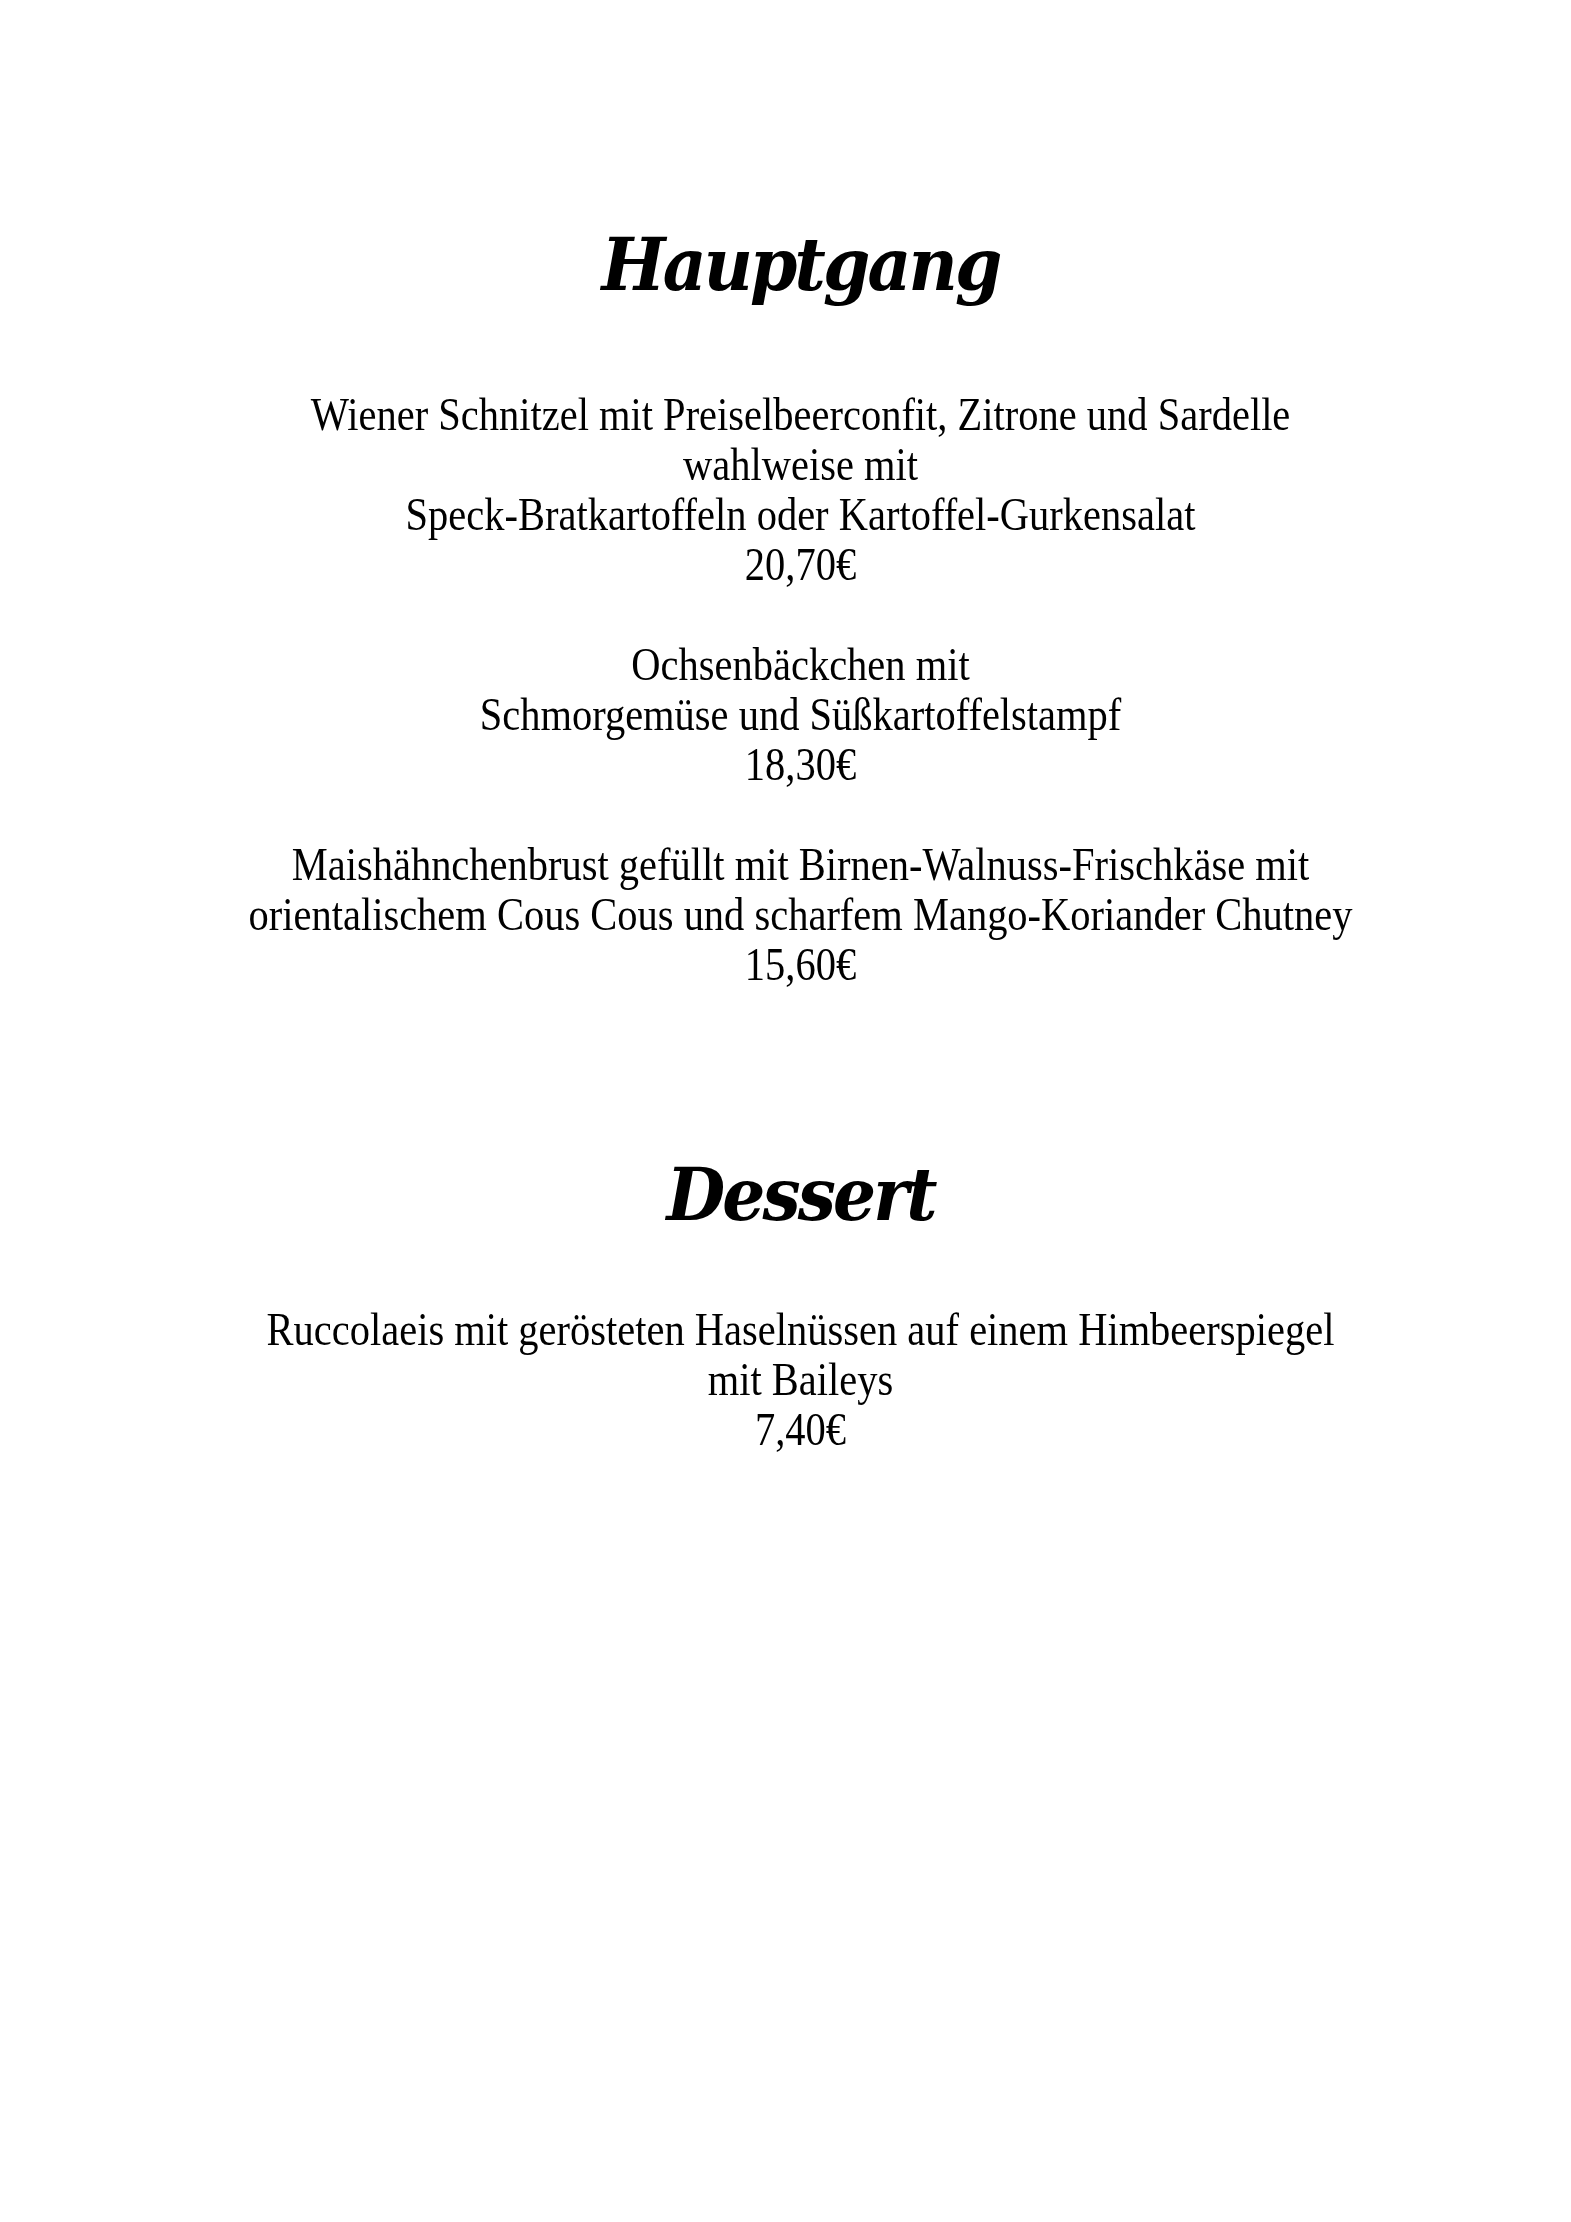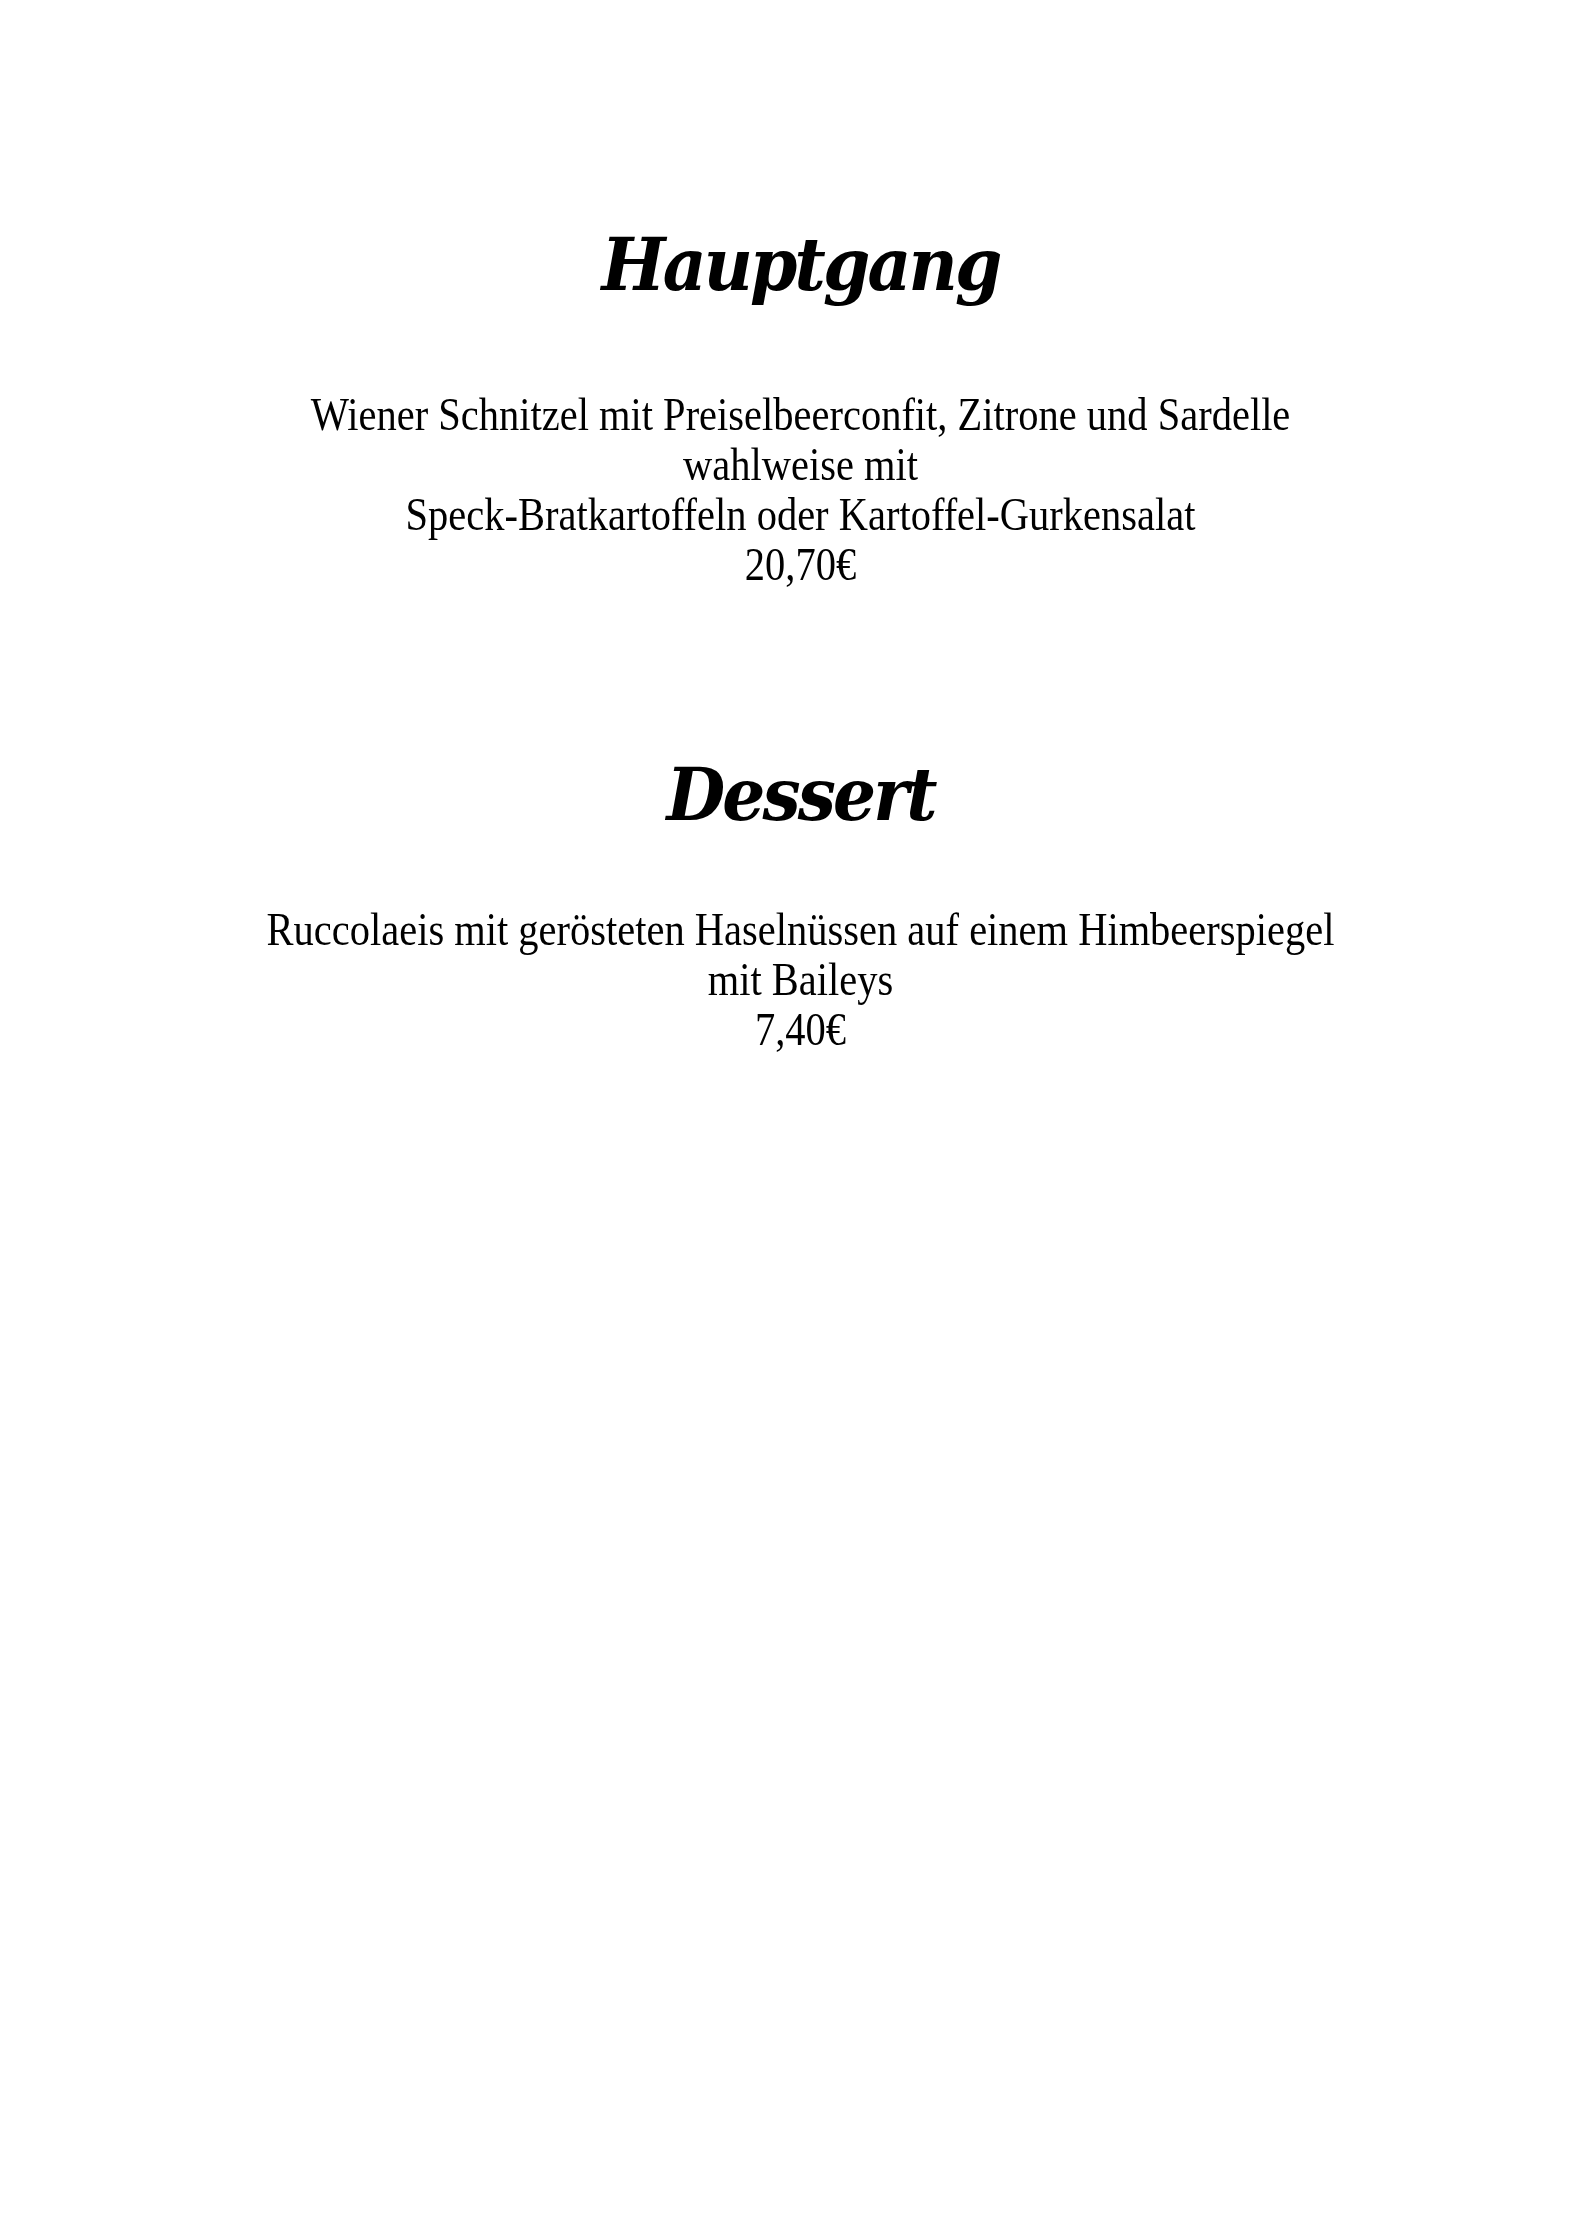--- a/index.html
+++ b/index.html
@@ -55,20 +55,30 @@
 
   <section class="menu-section section-hauptgang">
     <h1 class="section-title">Hauptgang</h1>
     <div class="items">
         <div class="menu-item">
           <div class="item-line">Wiener Schnitzel mit Preiselbeerconfit, Zitrone und Sardelle</div>
           <div class="item-line">wahlweise mit</div>
           <div class="item-line">Speck-Bratkartoffeln oder Kartoffel-Gurkensalat</div>
           <div class="item-line">20,70€</div>
         </div>
+        <div class="menu-item">
+          <div class="item-line">Ochsenbäckchen mit</div>
+          <div class="item-line">Schmorgemüse und Süßkartoffelstampf</div>
+          <div class="item-line">18,30€</div>
+        </div>
+        <div class="menu-item">
+          <div class="item-line">Maishähnchenbrust gefüllt mit Birnen-Walnuss-Frischkäse mit</div>
+          <div class="item-line">orientalischem Cous Cous und scharfem Mango-Koriander Chutney</div>
+          <div class="item-line">15,60€</div>
+        </div>
       </div>
   </section>
 
   <section class="menu-section section-dessert">
     <h1 class="section-title">Dessert</h1>
     <div class="items">
         <div class="menu-item">
           <div class="item-line">Ruccolaeis mit gerösteten Haselnüssen auf einem Himbeerspiegel</div>
           <div class="item-line">mit Baileys</div>
           <div class="item-line">7,40€</div>

